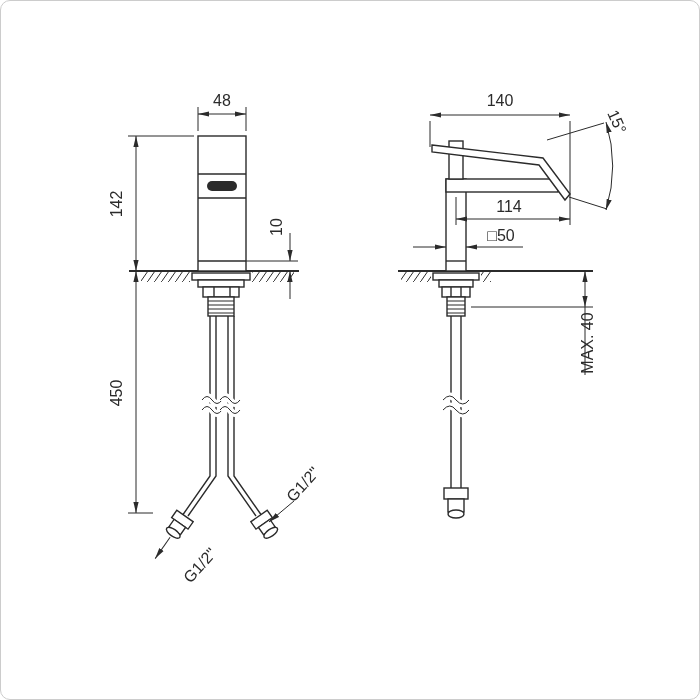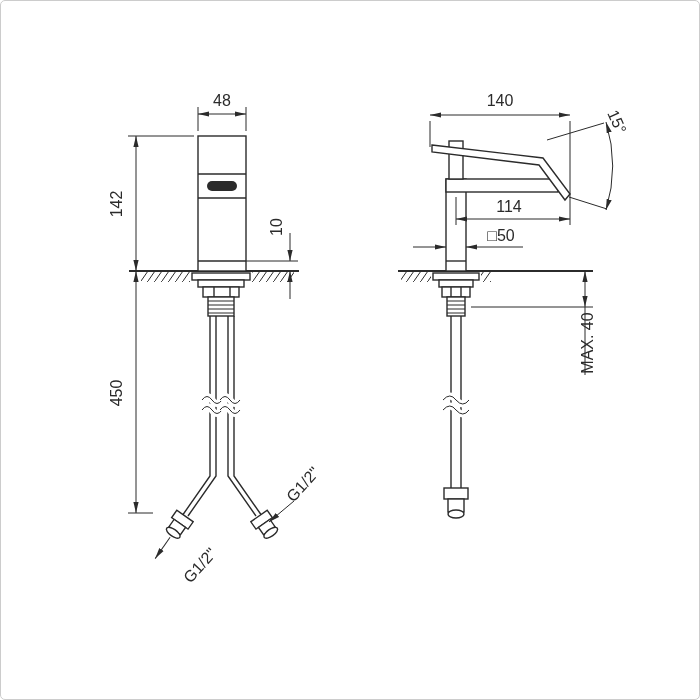--- a/index.html
+++ b/index.html
@@ -6,21 +6,21 @@
     --line-color:#2b2b2b;
     --bg-color:#ffffff;
     --border-color:#cccccc;
   }
   *{margin:0;padding:0;box-sizing:border-box}
   body{background:#fff;font-family:"Liberation Sans","DejaVu Sans",sans-serif;}
   .canvas{
     width:700px;height:700px;
     background:var(--bg-color);
     border:1px solid var(--border-color);
-    border-radius:5px;
+    border-radius:10px;
     overflow:hidden;
   }
   svg{display:block}
   .ln{fill:none;stroke:var(--line-color);stroke-width:1.4}
   .part{fill:#fff;stroke:var(--line-color);stroke-width:1.4}
   .dark{fill:var(--line-color);stroke:none}
   .thin{fill:none;stroke:var(--line-color);stroke-width:1}
   .thick{fill:none;stroke:var(--line-color);stroke-width:2.2}
   .wbreak{fill:none;stroke:#fff;stroke-width:7}
   .hatchrect{fill:url(#hatch);stroke:none}

